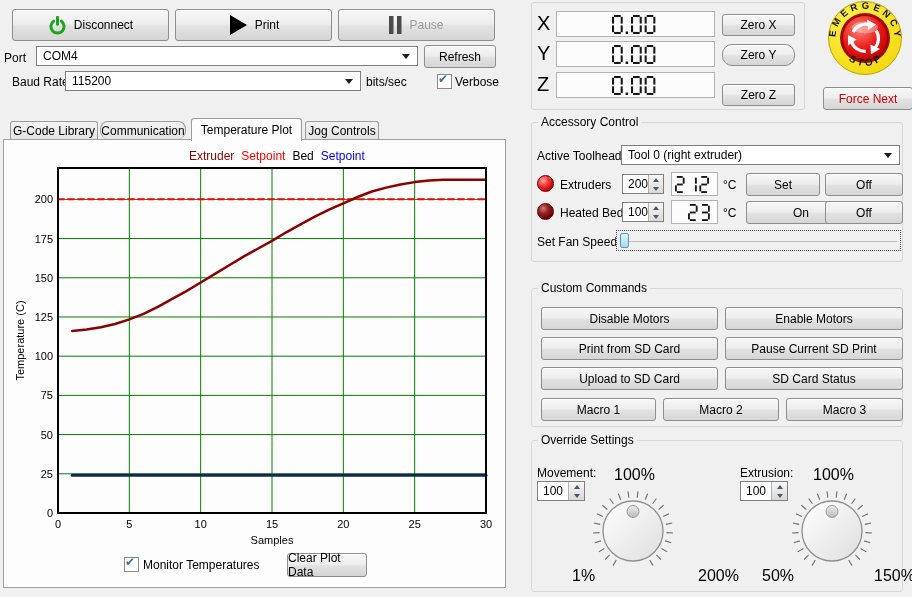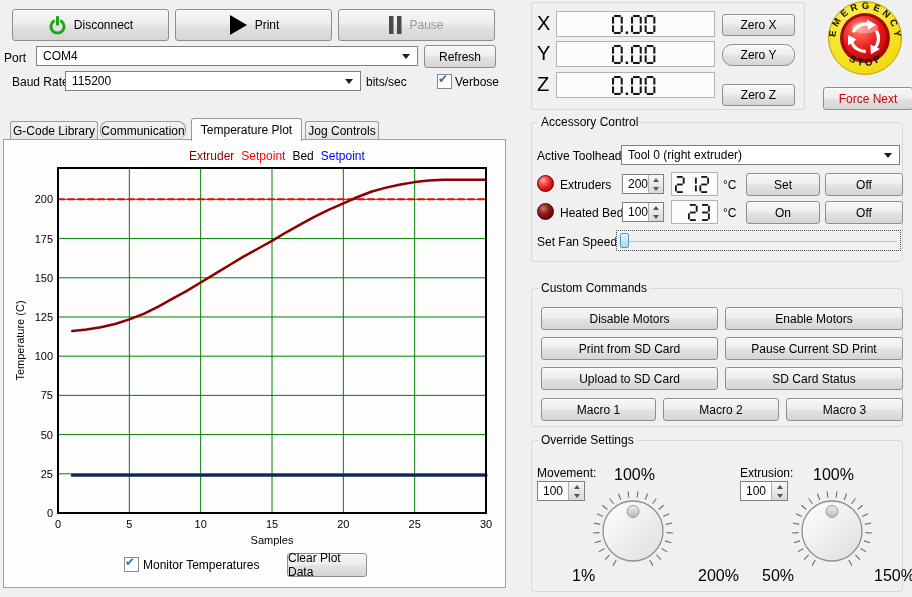--- a/index.html
+++ b/index.html
@@ -362,21 +362,21 @@
           <rect x="2.5" y="20.5" width="8" height="2.5" fill="#161616"></rect>
           <rect x="19" y="0" width="8" height="2.5" fill="#161616"></rect>
           <rect x="27" y="2.2" width="2.5" height="8.2" fill="#161616"></rect>
           <rect x="19" y="10.25" width="8" height="2.5" fill="#161616"></rect>
           <rect x="27" y="12.6" width="2.5" height="8.2" fill="#161616"></rect>
           <rect x="19" y="20.5" width="8" height="2.5" fill="#161616"></rect>
         </g>
       </svg>
     </div>
   <span class="small-label" style="left:723px;top:206px;">°C</span>
-  <div class="btn" style="left:746px;top:201px;width:72px;height:21px;">
+  <div class="btn" style="left:746px;top:201px;width:72px;height:21px;padding-left:18px;">
       <span>On</span>
     </div>
   <div class="btn" style="left:825px;top:201px;width:76px;height:21px;">
       <span>Off</span>
     </div>
 
   <span class="small-label" style="left:537px;top:235px;">Set Fan Speed</span>
   <div class="fanslider" style="left:616px;top:230px;width:285px;height:21px;">
     <div class="fan-handle"></div>
   </div>

